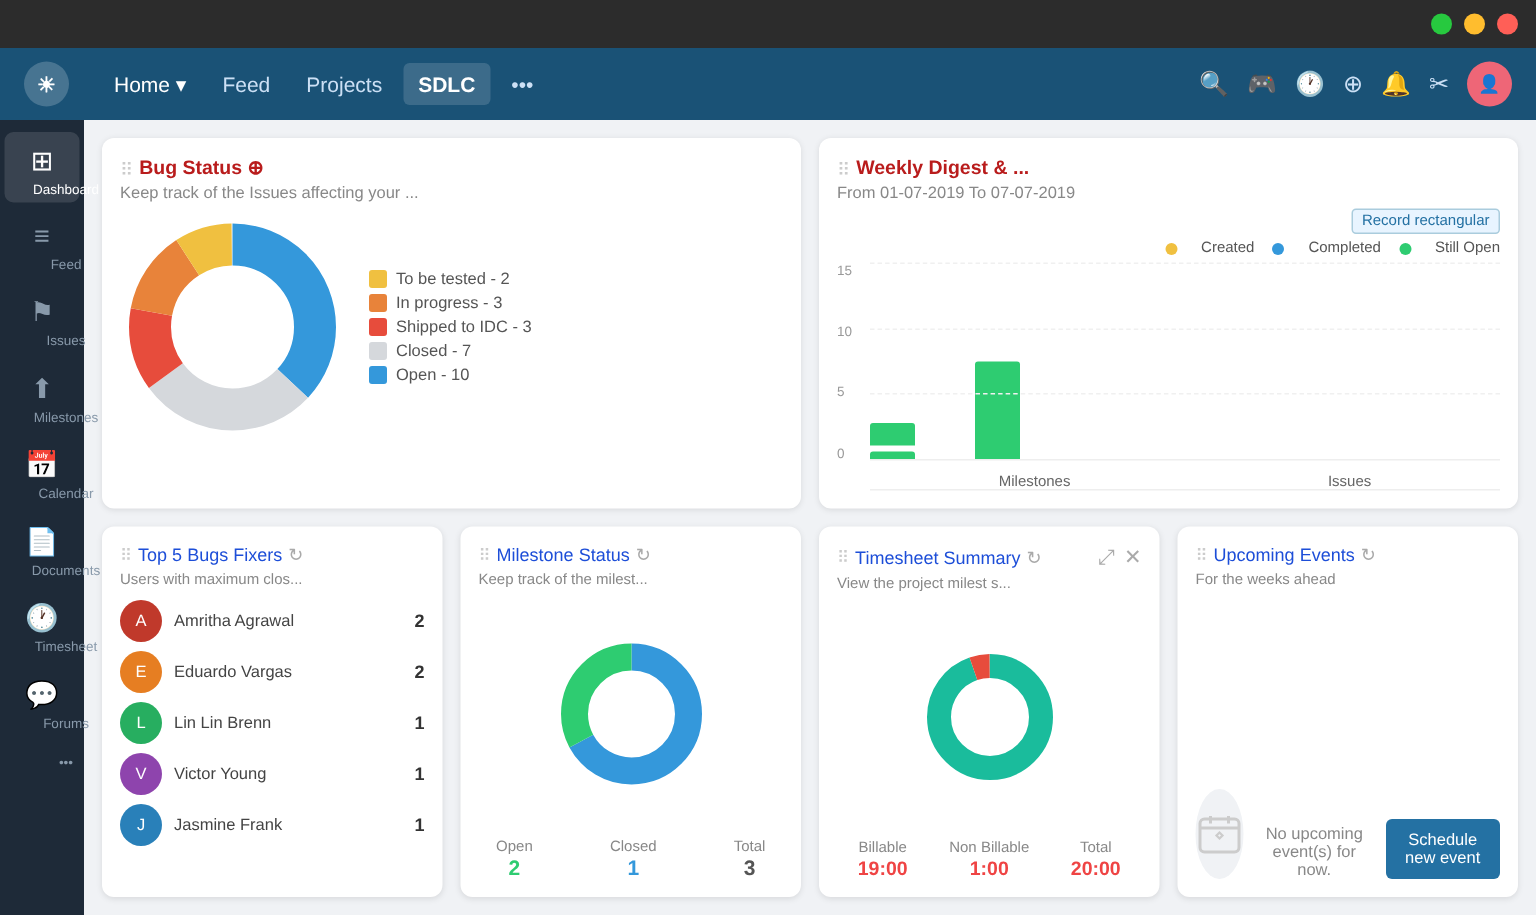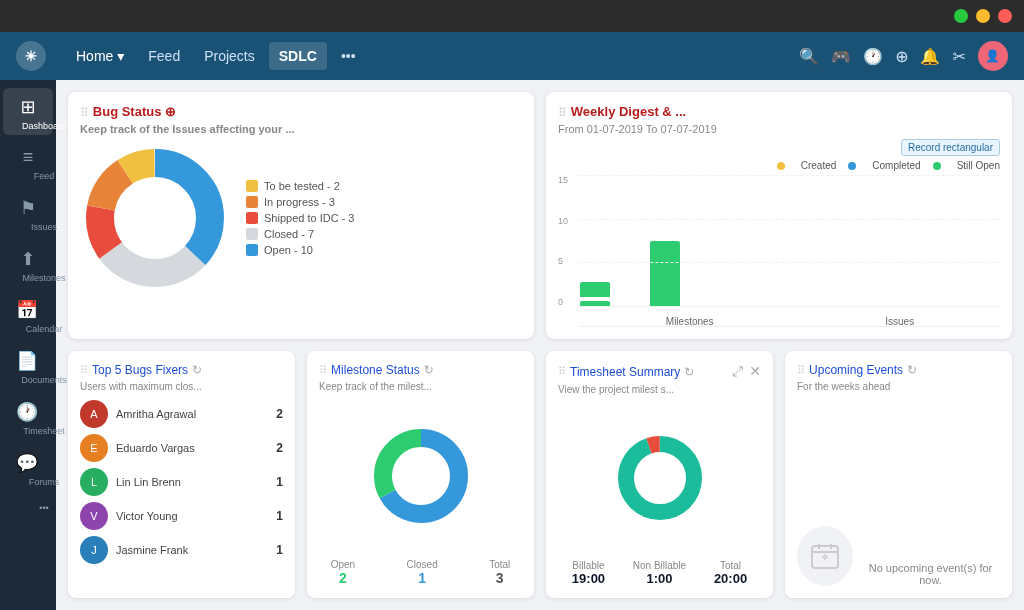--- a/index.html
+++ b/index.html
@@ -85,21 +85,21 @@
     
     .card {
       background: white;
       border-radius: 8px;
       padding: 12px;
       box-shadow: 0 1px 4px rgba(0,0,0,0.1);
       overflow: hidden;
       position: relative;
     }
     .card-title { font-size: 13px; font-weight: 600; color: #b91c1c; margin-bottom: 2px; }
-    .card-subtitle { font-size: 11px; color: #888; margin-bottom: 8px; font-weight: bold; }
+    .card-subtitle { font-size: 11px; color: #888; margin-bottom: 8px; }
     .card-drag { color: #ccc; font-size: 12px; margin-right: 4px; }
     .bug-status-content { display: flex; align-items: center; gap: 16px; flex: 1; }
     .donut-container { position: relative; width: 150px; height: 150px; flex-shrink: 0; }
     .legend { display: flex; flex-direction: column; gap: 4px; }
     .legend-item { display: flex; align-items: center; gap: 6px; font-size: 11px; color: #555; }
     .legend-dot { width: 12px; height: 12px; border-radius: 2px; flex-shrink: 0; }
 
     
     .weekly-card { display: flex; flex-direction: column; }
     .bar-group { display: flex; flex-direction: column; align-items: center; gap: 4px; }
@@ -125,21 +125,21 @@
     .milestone-stat-label { font-size: 10px; color: #888; }
     .milestone-stat-value { font-size: 14px; font-weight: 600; }
     .milestone-stat-value.green { color: #2ecc71; }
     .milestone-stat-value.blue { color: #3498db; }
     .milestone-stat-value.gray { color: #555; }
 
     
     .timesheet-stats { display: flex; justify-content: space-around; width: 100%; margin-top: 8px; }
     .timesheet-stat { text-align: center; }
     .timesheet-label { font-size: 10px; color: #888; }
-    .timesheet-value { font-size: 13px; font-weight: 600; color: #0f172a; }
+    .timesheet-value { font-size: 13px; font-weight: 600; color: #ef4444; }
     .close-btn { color: #aaa; font-size: 14px; cursor: pointer; }
     .expand-btn { color: #aaa; font-size: 14px; cursor: pointer; }
 
     
     .upcoming-empty { display: flex; flex-direction: row; align-items: flex-end; justify-content: center; flex: 1; gap: 8px; }
     .calendar-icon-big { width: 60px; height: 60px; border-radius: 50%; background: #f0f2f5; display: flex; align-items: center; justify-content: center; font-size: 24px; color: #bbb; }
     .no-events-text { font-size: 11px; color: #888; text-align: center; }
     .schedule-btn { background: #2471a3; color: white; border: none; padding: 8px 12px; border-radius: 4px; font-size: 11px; cursor: pointer; margin-top: 4px; }
 
     .card-header-row { display: flex; align-items: center; margin-bottom: 2px; }
@@ -443,18 +443,19 @@
           <div class="calendar-icon-big">
             <svg width="30" height="30" viewBox="0 0 30 30" fill="none">
               <rect x="2" y="5" width="26" height="22" rx="3" stroke="#ccc" stroke-width="2" fill="none"></rect>
               <line x1="2" y1="11" x2="28" y2="11" stroke="#ccc" stroke-width="2"></line>
               <line x1="9" y1="3" x2="9" y2="8" stroke="#ccc" stroke-width="2"></line>
               <line x1="21" y1="3" x2="21" y2="8" stroke="#ccc" stroke-width="2"></line>
               <path d="M15 18 L17 16 L15 14 L13 16 Z" stroke="#ccc" stroke-width="1.5" fill="none"></path>
             </svg>
           </div>
           <div class="no-events-text">No upcoming event(s) for now.</div>
+          <button class="schedule-btn">Schedule new event</button>
         </div>
       </div>
 
     </div>
   </div>
 </div>
 
 </body></html>

